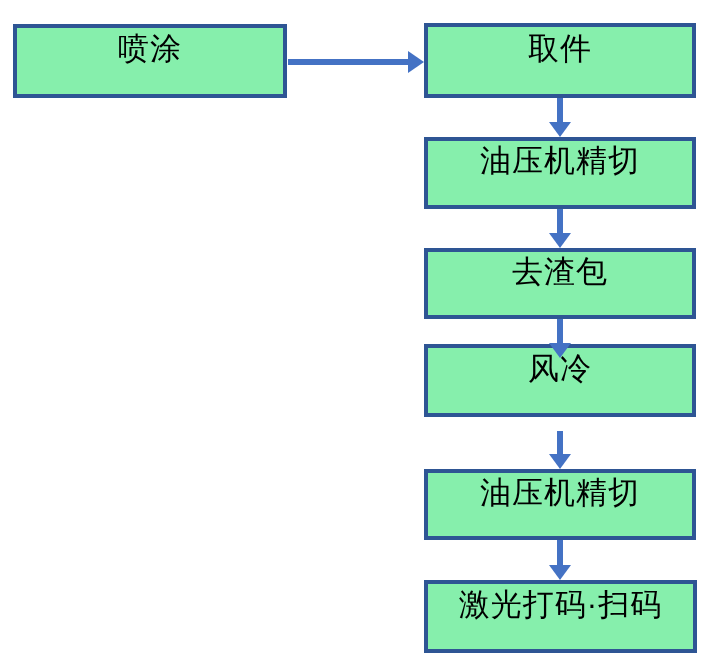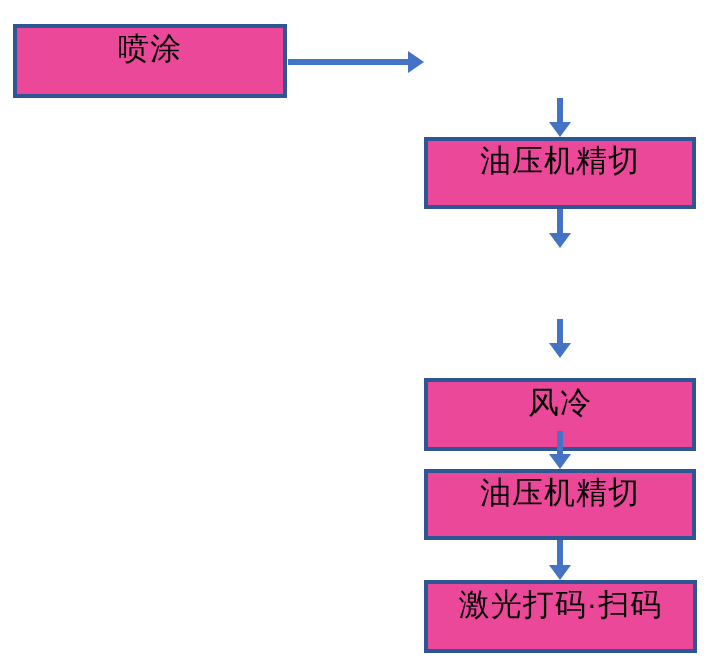--- a/index.html
+++ b/index.html
@@ -12,38 +12,38 @@
     position: relative;
     width: 709px;
     height: 666px;
     background: #ffffff;
     overflow: hidden;
   }
   .node {
     position: absolute;
     box-sizing: border-box;
     border: 4px solid var(--box-border, #2E5594);
-    background: #ec4899;
+    background: #86efac;
     display: flex;
     align-items: center;
     justify-content: center;
     padding-bottom: 25px;
   }
   .node-label {
     font-size: 31px;
     color: var(--text-color, #000000);
     letter-spacing: 1px;
     white-space: nowrap;
     line-height: 1;
   }
   .n1 { left: 13px;  top: 24px;  width: 274px; height: 74px; }
   .n2 { left: 424px; top: 23px;  width: 272px; height: 75px; }
   .n3 { left: 424px; top: 137px; width: 272px; height: 72px; }
   .n4 { left: 424px; top: 248px; width: 272px; height: 71px; }
-  .n5 { left: 424px; top: 378px; width: 272px; height: 73px; text-align: center; }
+  .n5 { left: 424px; top: 344px; width: 272px; height: 73px; text-align: center; }
   .n6 { left: 424px; top: 469px; width: 272px; height: 71px; }
   .n7 { left: 424px; top: 580px; width: 273px; height: 73px; justify-content: center; }
 
   
   .harrow {
     position: absolute;
     left: 288px;
     top: 51px;
     width: 136px;
     height: 22px;
@@ -92,25 +92,31 @@
 </style>
 </head>
 <body>
 
 <div class="canvas">
 
   <div class="node n1">
     <span class="node-label">喷涂</span>
   </div>
 
+  <div class="node n2">
+    <span class="node-label">取件</span>
+  </div>
 
   <div class="node n3">
     <span class="node-label">油压机精切</span>
   </div>
 
+  <div class="node n4">
+    <span class="node-label">去渣包</span>
+  </div>
 
   <div class="node n5">
     <span class="node-label">风冷</span>
   </div>
 
   <div class="node n6">
     <span class="node-label">油压机精切</span>
   </div>
 
   <div class="node n7">

